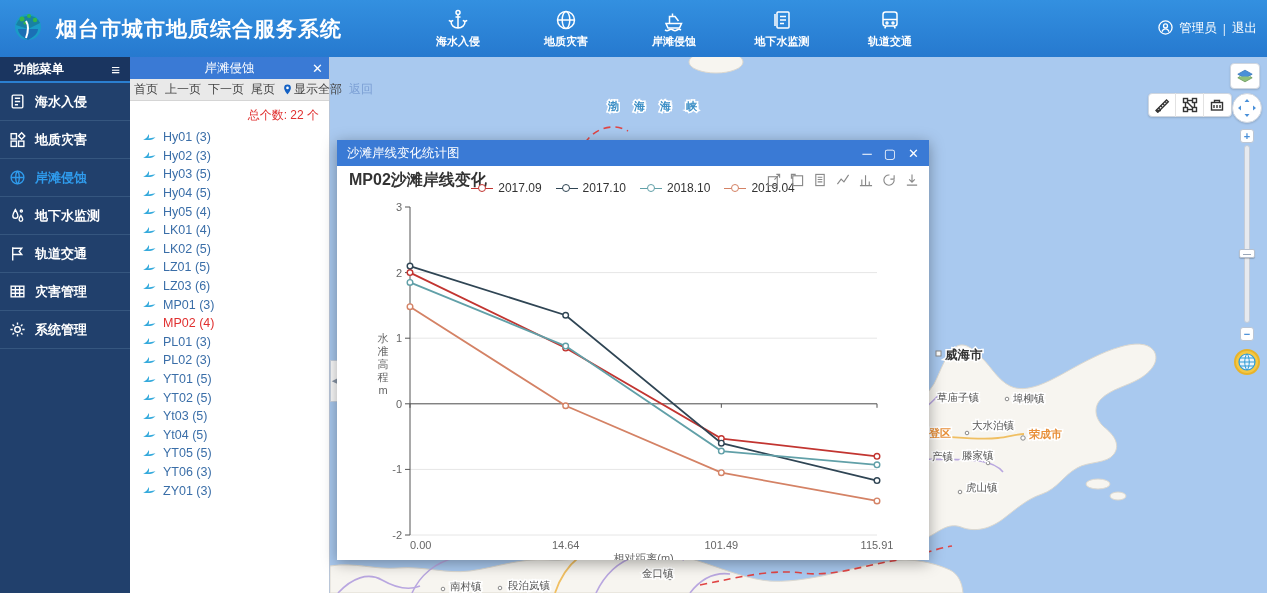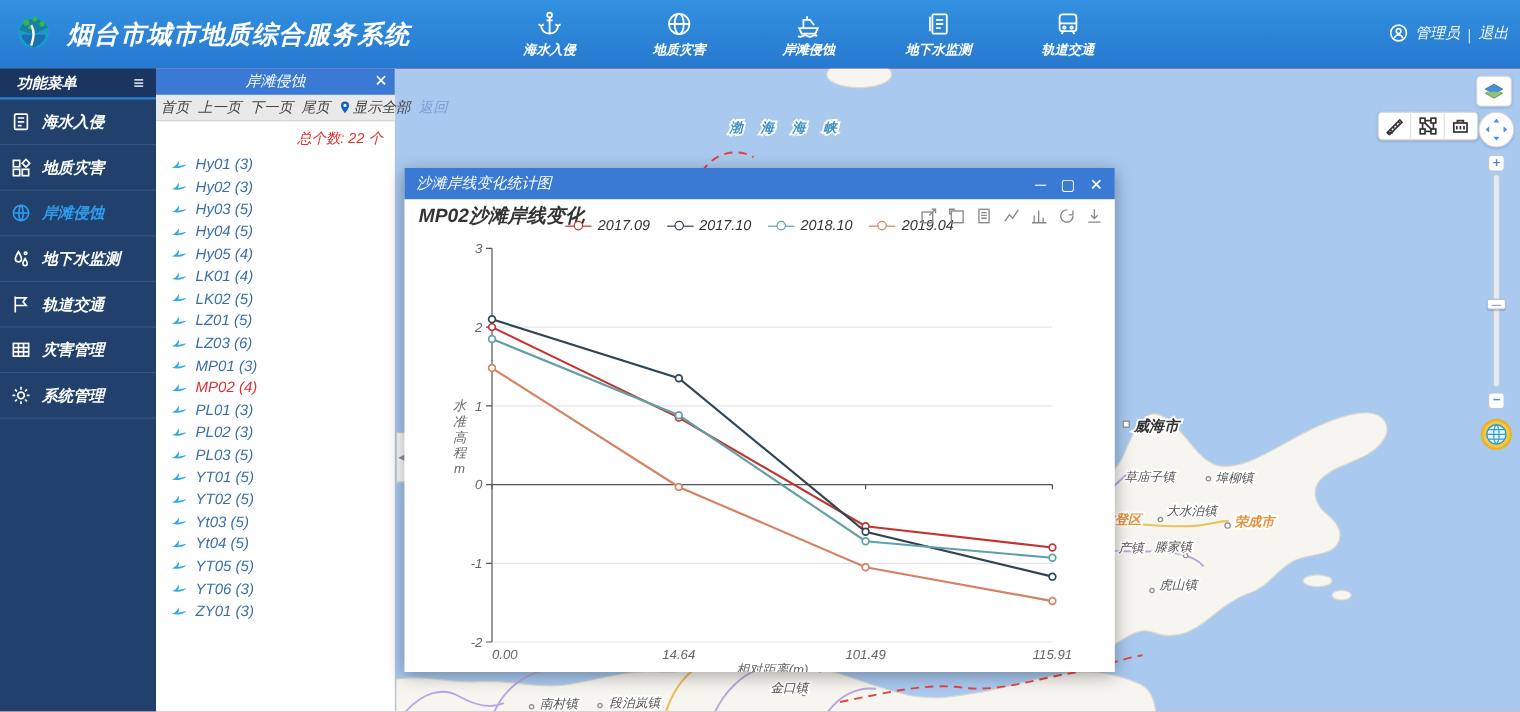--- a/index.html
+++ b/index.html
@@ -1,18 +1,18 @@
 <!DOCTYPE html>
 <html><head>
 <meta charset="utf-8">
 <style>
   * { box-sizing: border-box; margin: 0; padding: 0; }
   html,body { width:1267px; height:593px; overflow:hidden;
     font-family:"Liberation Sans","DejaVu Sans",sans-serif; }
-  .app { position:relative; width:1267px; height:593px; background:#ef4444;font-style:italic; }
+  .app { position:relative; width:1267px; height:593px; background:#a3a3a3; }
 
   
   .header { position:absolute; top:0; left:0; width:1267px; height:57px;
     background:linear-gradient(#3390e0,#2679cf); display:flex; align-items:center; z-index:50; }
   .brand { display:flex; align-items:center; gap:8px; padding-left:8px; width:360px; }
   .logo { width:40px; height:40px; flex:0 0 40px; }
   .app-title { color:#fff; font-size:21px; font-weight:bold; letter-spacing:1px; white-space:nowrap; }
   .hnav { display:flex; gap:52px; margin-left:70px; }
   .hnav-item { display:flex; flex-direction:column; align-items:center; gap:2px;
     color:#fff; cursor:pointer; min-width:56px; }
@@ -334,26 +334,20 @@
           <svg viewBox="0 0 16 12">
             <path d="M1 8.2 C4.5 7.4 6.2 5 7.2 2.2 C7.8 4.2 7.6 5.8 6.8 7.2 L14.5 5.6 C11.8 8.4 7.5 9.6 1 8.2 Z" fill="#35aadc" stroke="none"></path>
           </svg>
           <span>PL01 (3)</span>
         </li>
         <li class="">
           <svg viewBox="0 0 16 12">
             <path d="M1 8.2 C4.5 7.4 6.2 5 7.2 2.2 C7.8 4.2 7.6 5.8 6.8 7.2 L14.5 5.6 C11.8 8.4 7.5 9.6 1 8.2 Z" fill="#35aadc" stroke="none"></path>
           </svg>
           <span>PL02 (3)</span>
-        </li>
-        <li class="">
-          <svg viewBox="0 0 16 12">
-            <path d="M1 8.2 C4.5 7.4 6.2 5 7.2 2.2 C7.8 4.2 7.6 5.8 6.8 7.2 L14.5 5.6 C11.8 8.4 7.5 9.6 1 8.2 Z" fill="#35aadc" stroke="none"></path>
-          </svg>
-          <span>PL03 (5)</span>
         </li>
         <li class="">
           <svg viewBox="0 0 16 12">
             <path d="M1 8.2 C4.5 7.4 6.2 5 7.2 2.2 C7.8 4.2 7.6 5.8 6.8 7.2 L14.5 5.6 C11.8 8.4 7.5 9.6 1 8.2 Z" fill="#35aadc" stroke="none"></path>
           </svg>
           <span>YT01 (5)</span>
         </li>
         <li class="">
           <svg viewBox="0 0 16 12">
             <path d="M1 8.2 C4.5 7.4 6.2 5 7.2 2.2 C7.8 4.2 7.6 5.8 6.8 7.2 L14.5 5.6 C11.8 8.4 7.5 9.6 1 8.2 Z" fill="#35aadc" stroke="none"></path>

